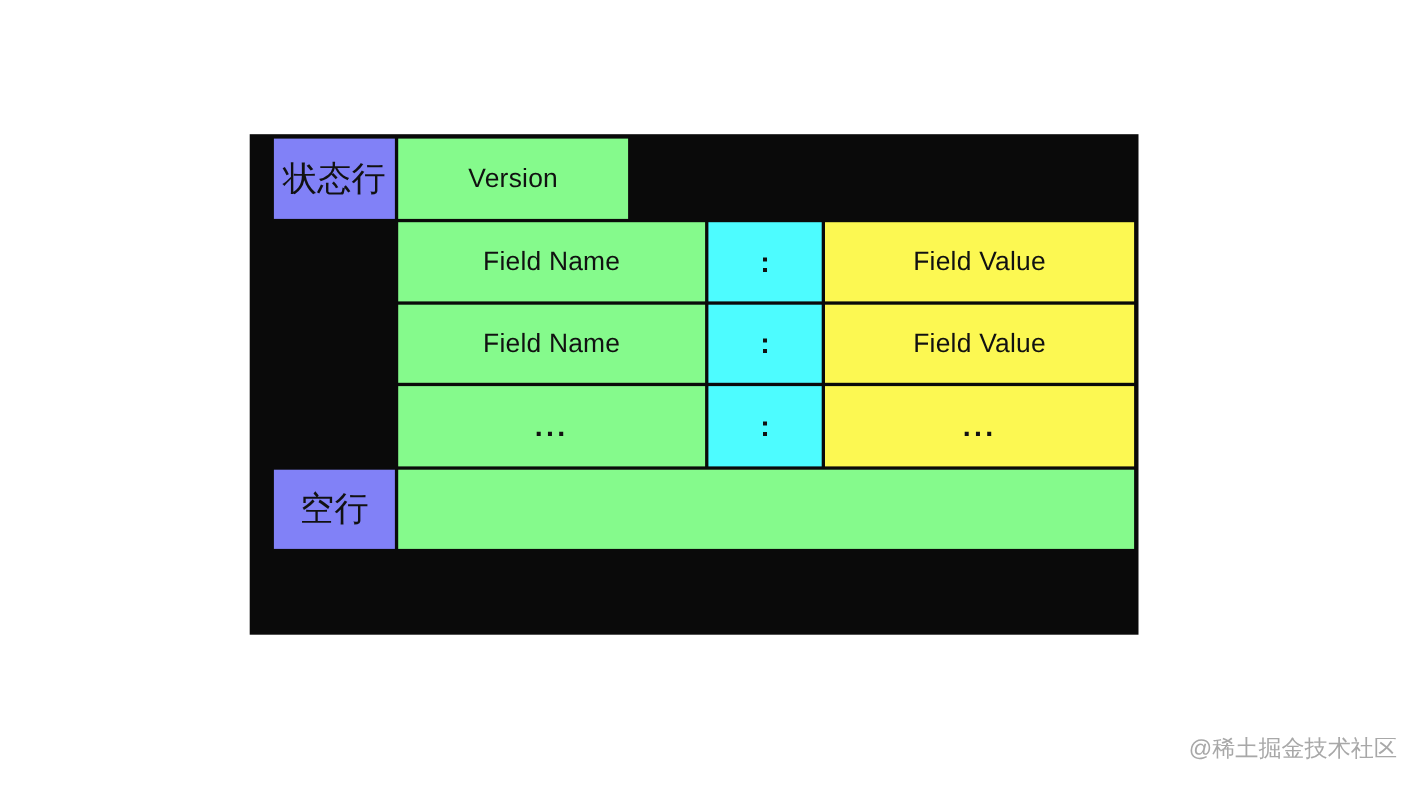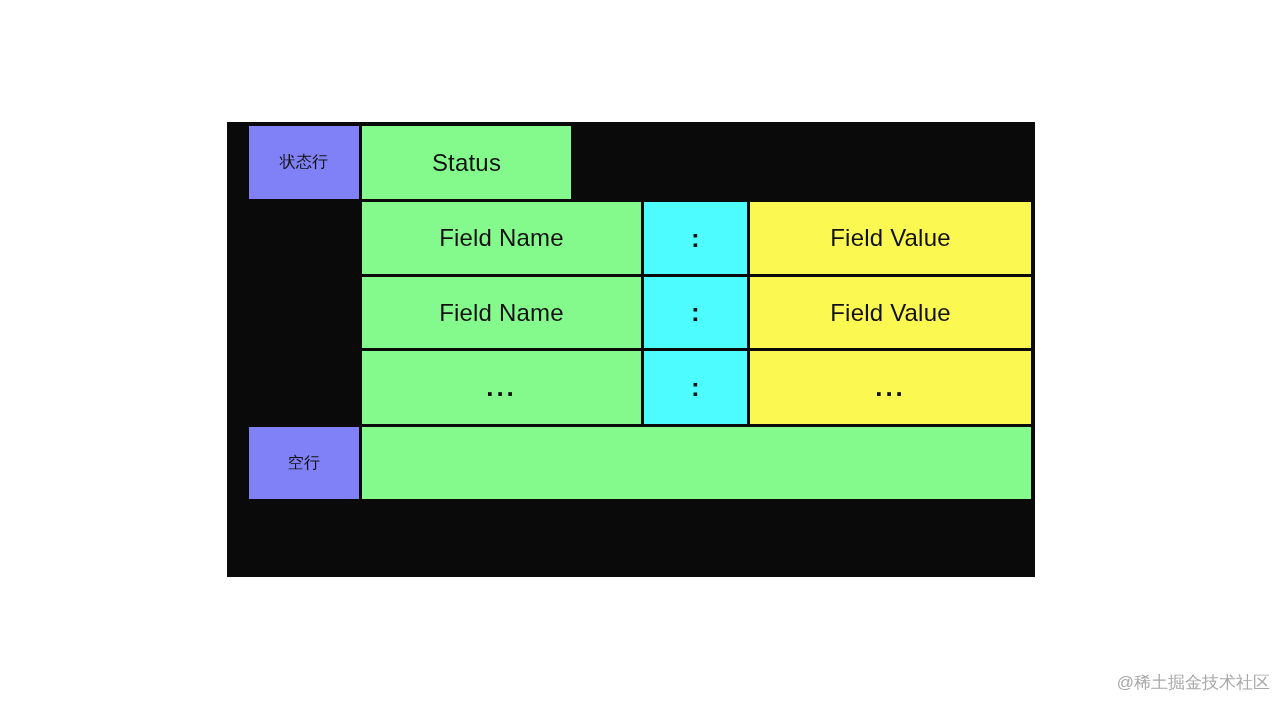--- a/index.html
+++ b/index.html
@@ -27,21 +27,21 @@
   .cell {
     display: flex;
     align-items: center;
     justify-content: center;
     font-size: 24px;
     color: var(--text, #111111);
     letter-spacing: 0.2px;
     white-space: nowrap;
   }
 
-  .purple { background: var(--purple, #8181F7); font-size: 16px; margin-left: 18px; }
+  .purple { background: var(--purple, #8181F7); font-size: 31px; margin-left: 18px; }
   .green  { background: var(--green,  #85FA8C); }
   .cyan   { background: var(--cyan,   #4DFCFF); }
   .yellow { background: var(--yellow, #FCF852); }
 
   .colon { font-size: 26px; font-weight: 600; }
   .dots  { font-size: 26px; font-weight: 600; letter-spacing: 3px; }
 
   
   .lbl-status   { grid-column: 1;        grid-row: 1; }
   .cell-version { grid-column: 2;        grid-row: 1; }
@@ -65,31 +65,31 @@
   .lbl-blank  { grid-column: 1;          grid-row: 5; }
   .cell-blank { grid-column: 2 / span 5; grid-row: 5; }
 
   .lbl-body   { grid-column: 1;          grid-row: 6; }
   .cell-body  { grid-column: 2 / span 5; grid-row: 6; }
 
   .watermark {
     position: absolute;
     right: 16px;
     bottom: 20px;
-    font-size: 17px;
+    font-size: 21px;
     color: #a8a8a8;
   }
 </style>
 </head>
 <body>
 
 <div class="diagram-table">
 
   <div class="cell purple lbl-status">状态行</div>
-  <div class="cell green cell-version">Status</div>
+  <div class="cell green cell-version">Version</div>
 
 
   <div class="cell green h-name-1">Field Name</div>
   <div class="cell cyan colon h-sep-1">:</div>
   <div class="cell yellow h-value-1">Field Value</div>
 
   <div class="cell green h-name-2">Field Name</div>
   <div class="cell cyan colon h-sep-2">:</div>
   <div class="cell yellow h-value-2">Field Value</div>
 

